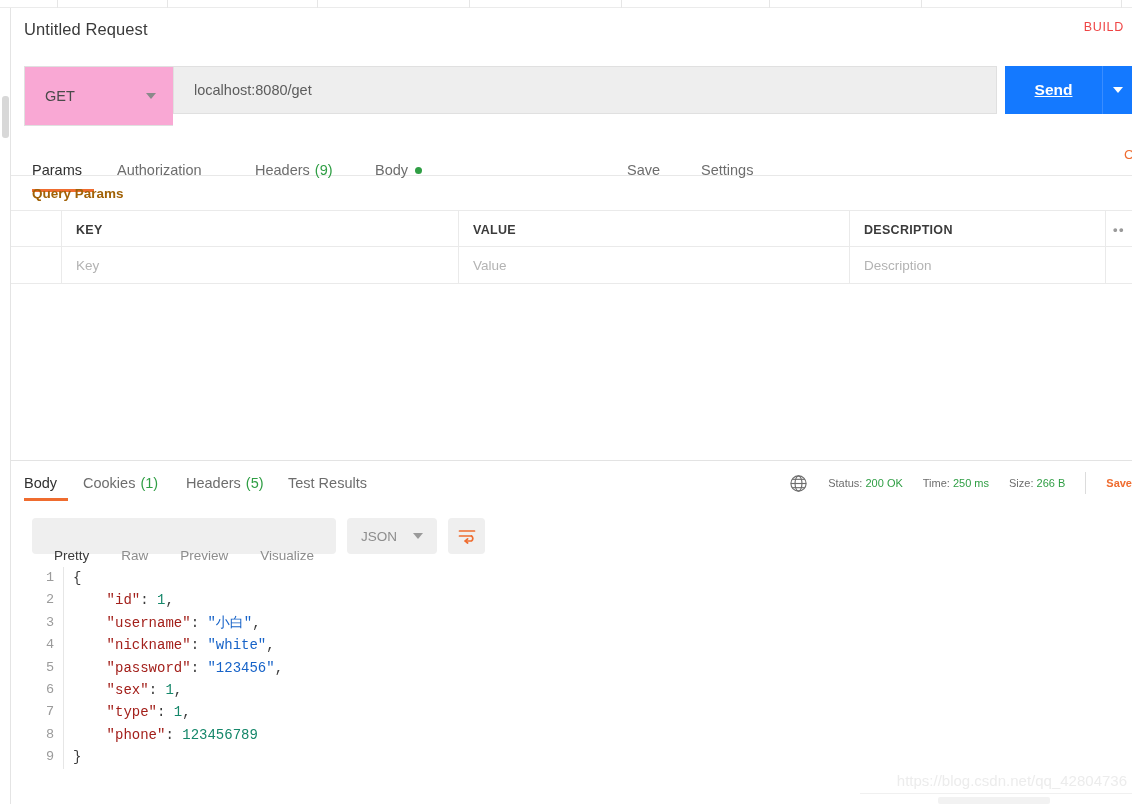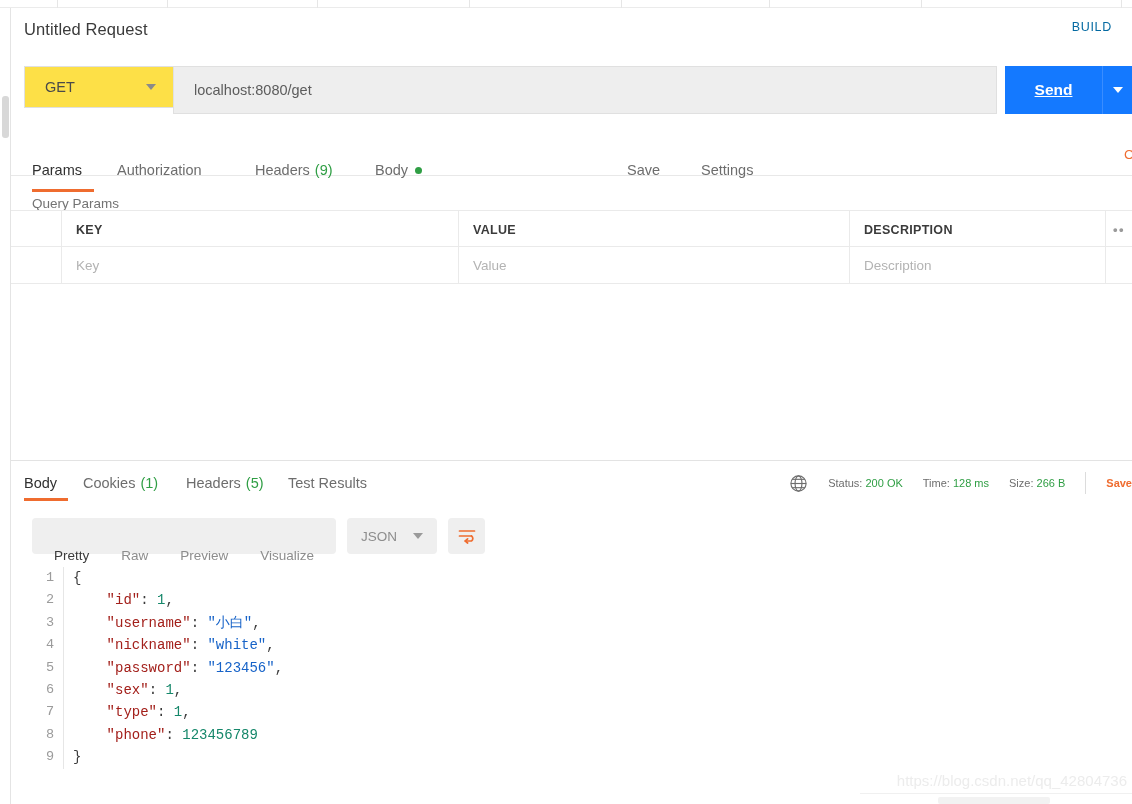--- a/index.html
+++ b/index.html
@@ -60,37 +60,37 @@
   }
   .req-title {
     position: absolute;
     left: 13px; top: 12px;
     font-size: 16.5px;
     color: #3b3b3b;
     letter-spacing: 0.1px;
   }
   .build-label {
     position: absolute;
-    right: 20px; top: 12px;
+    right: 8px; top: 12px;
     font-size: 12.5px;
-    color: #0369a1;
+    color: #ef4444;
     letter-spacing: 0.7px;
   }
 
   
   .url-row {
     position: absolute;
     top: 58px; left: 13px;
     width: 1108px; height: 48px;
   }
   .method-box {
     position: absolute;
     left: 0; top: 0;
-    width: 149px; height: 42px;
-    background: #fde047;
+    width: 149px; height: 60px;
+    background: #f9a8d4;
     border: 1px solid #e0e0e0;
     border-right: none;
     display: flex;
     align-items: center;
     cursor: pointer;
   }
   .method-label {
     position: absolute;
     left: 20px;
     font-size: 14.5px;
@@ -191,24 +191,24 @@
     align-items: center;
     font-size: 13.5px;
     color: #ef6c2f;
     overflow: hidden;
     width: 14px;
   }
 
   
   .qp-label {
     position: absolute;
-    top: 188px; left: 21px;
+    top: 178px; left: 21px;
     font-size: 13.5px;
-    font-weight: normal;
-    color: #737373;
+    font-weight: bold;
+    color: #a16207;
   }
 
   .params-table {
     position: absolute;
     top: 202px; left: 0;
     width: 1121px;
   }
   .ptr {
     position: relative;
     height: 37px;
@@ -529,21 +529,21 @@
           <line x1="3.4" y1="5.6" x2="16.6" y2="5.6"></line>
           <line x1="3.4" y1="14.4" x2="16.6" y2="14.4"></line>
         </svg>
       </span>
       <span>
         <span>Status:</span>
         <span class="meta-val">200 OK</span>
       </span>
       <span>
         <span>Time:</span>
-        <span class="meta-val">128 ms</span>
+        <span class="meta-val">250 ms</span>
       </span>
       <span>
         <span>Size:</span>
         <span class="meta-val">266 B</span>
       </span>
       <span class="meta-sep"></span>
       <span class="save-link">Save</span>
     </div>
   </div>
 

